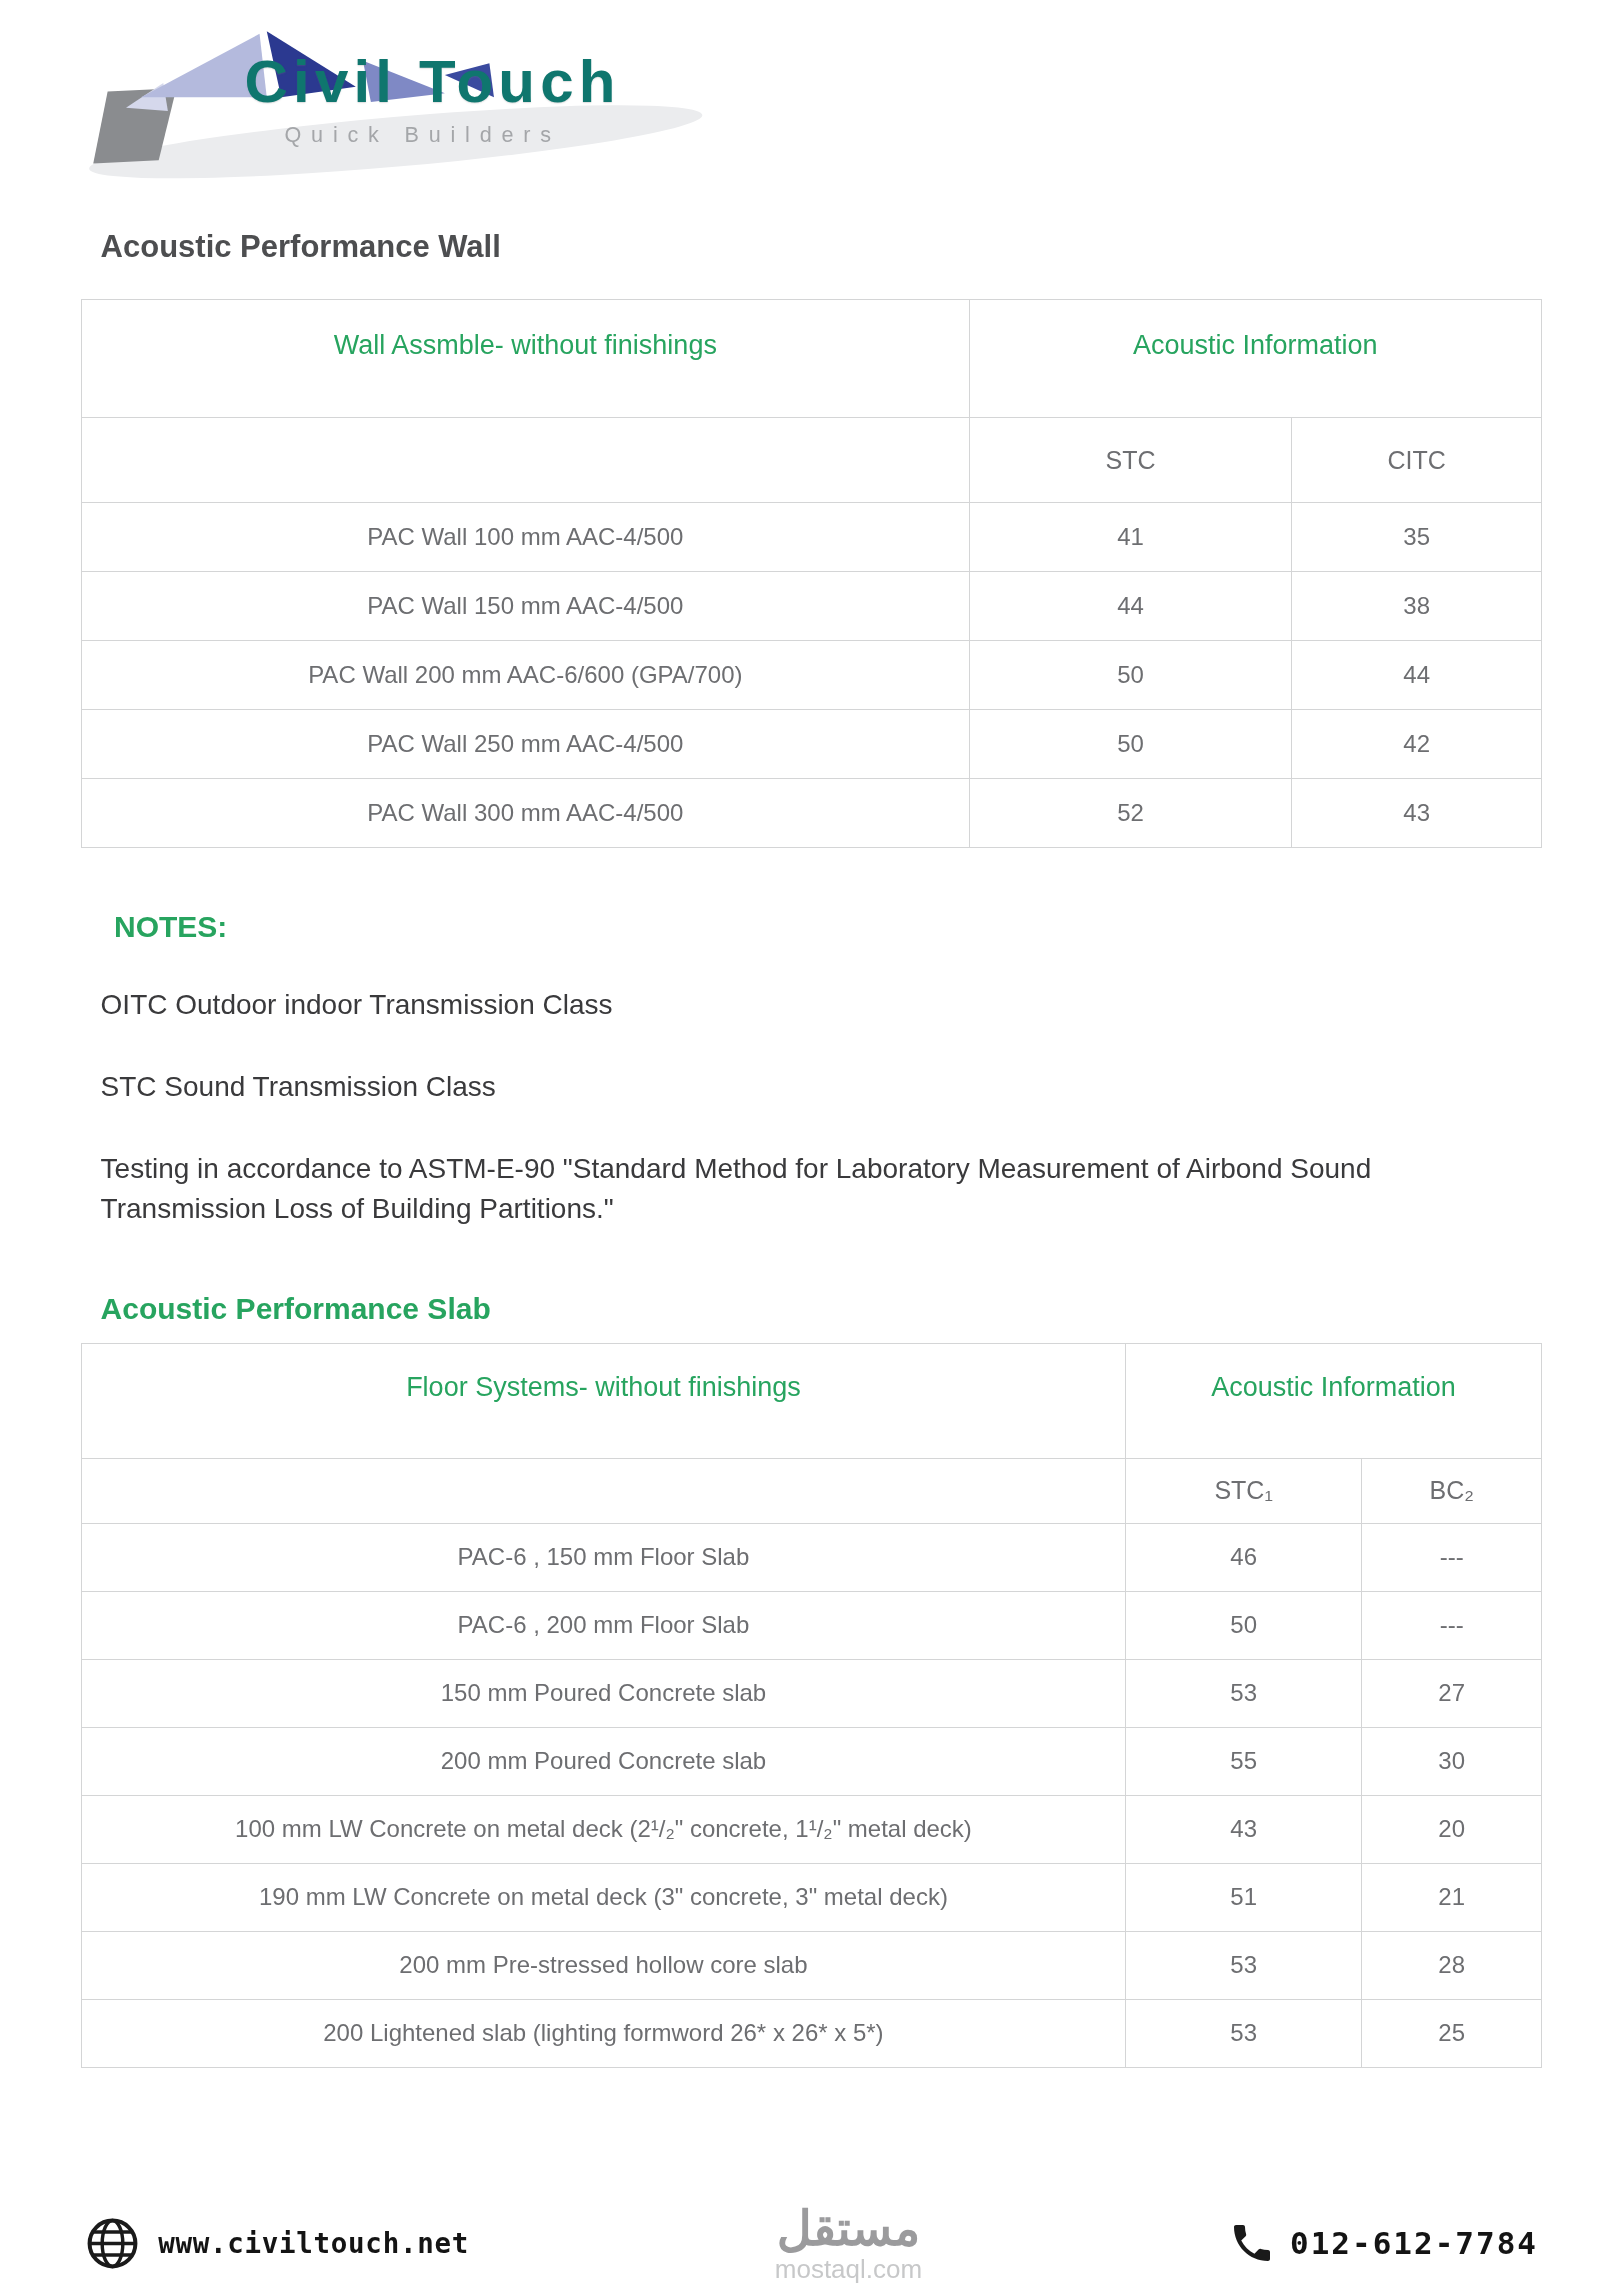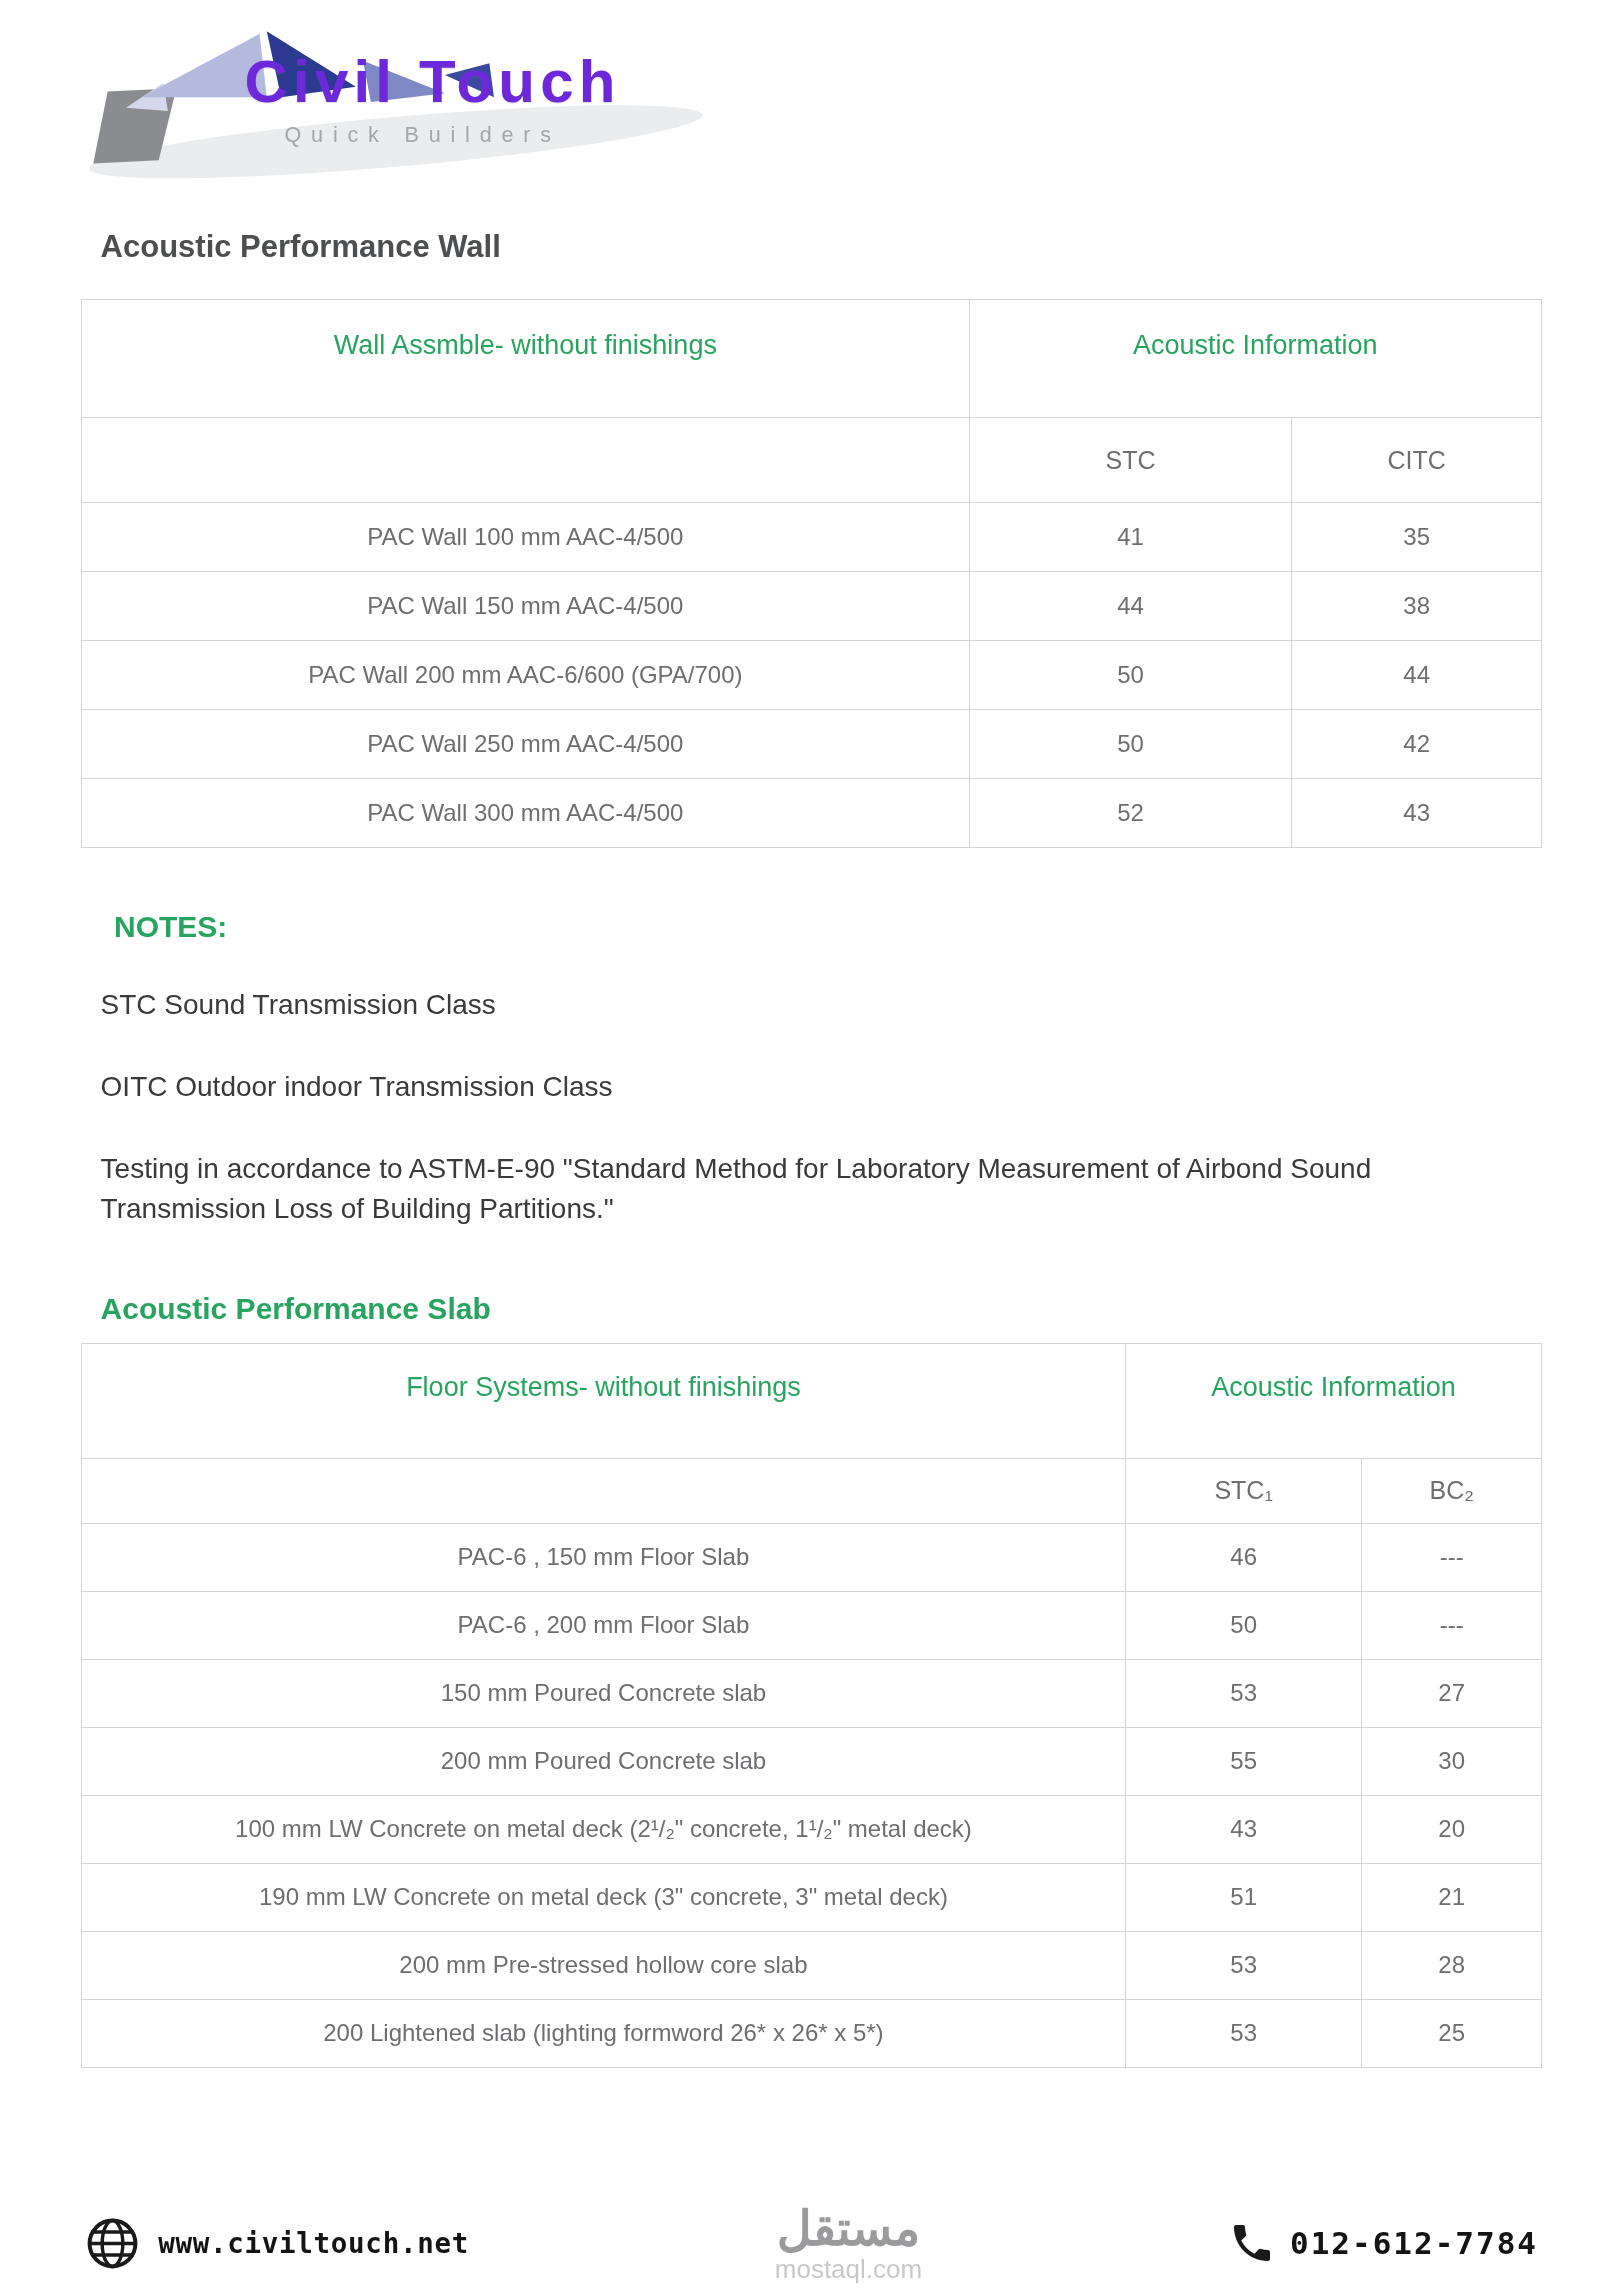--- a/index.html
+++ b/index.html
@@ -8,21 +8,21 @@
     width:1623px;height:2295px;position:relative;overflow:hidden;
     background:#ffffff;font-family:"Liberation Sans",sans-serif;color:#3a3a3c;
   }
   .content{padding:0 81px}
 
   
   .logo{position:relative;height:177px;width:753px;margin:16.4px 0 0 6.5px}
   .logo svg{position:absolute;left:0;top:0}
   .logo-title{
     position:absolute;left:157px;top:31px;font-size:60px;font-weight:bold;
-    color:#6d28d9;letter-spacing:5.2px;text-shadow:0 1.3px 1.3px rgba(120,120,125,.25);
+    color:#0f766e;letter-spacing:5.2px;text-shadow:0 1.3px 1.3px rgba(120,120,125,.25);
   }
   .logo-subtitle{
     position:absolute;left:197px;top:106px;font-size:21.6px;color:#a4a6a9;letter-spacing:9.8px;
   }
 
   
   .wall-heading{font-size:31px;font-weight:bold;color:#4d4e50;margin:36px 0 0 19.6px}
   .notes-heading{font-size:30px;font-weight:bold;color:#27a45f;margin:62px 0 0 33px}
   .slab-heading{font-size:30px;font-weight:bold;color:#27a45f;margin:62px 0 0 19.6px}
   .note-line{font-size:28px;color:#3a3a3c;line-height:1.45;margin:41px 0 0 19.6px;max-width:1427px}
@@ -122,22 +122,22 @@
       </tr>
       <tr class="data-row">
         <td class="label-cell">PAC Wall 300 mm AAC-4/500</td>
         <td class="num-cell">52</td>
         <td class="num-cell">43</td>
       </tr>
     </tbody>
   </table>
 
   <h2 class="notes-heading">NOTES:</h2>
+  <p class="note-line">OITC Outdoor indoor Transmission Class</p>
   <p class="note-line">STC Sound Transmission Class</p>
-  <p class="note-line">OITC Outdoor indoor Transmission Class</p>
   <p class="note-line">Testing in accordance to ASTM-E-90 "Standard Method for Laboratory Measurement of Airbond Sound Transmission Loss of Building Partitions."</p>
 
   <h2 class="slab-heading">Acoustic Performance Slab</h2>
 
   <table class="acoustic slab">
     <colgroup>
         <col style="width:71.5%">
         <col style="width:16.2%">
         <col style="width:12.3%">
       </colgroup>

